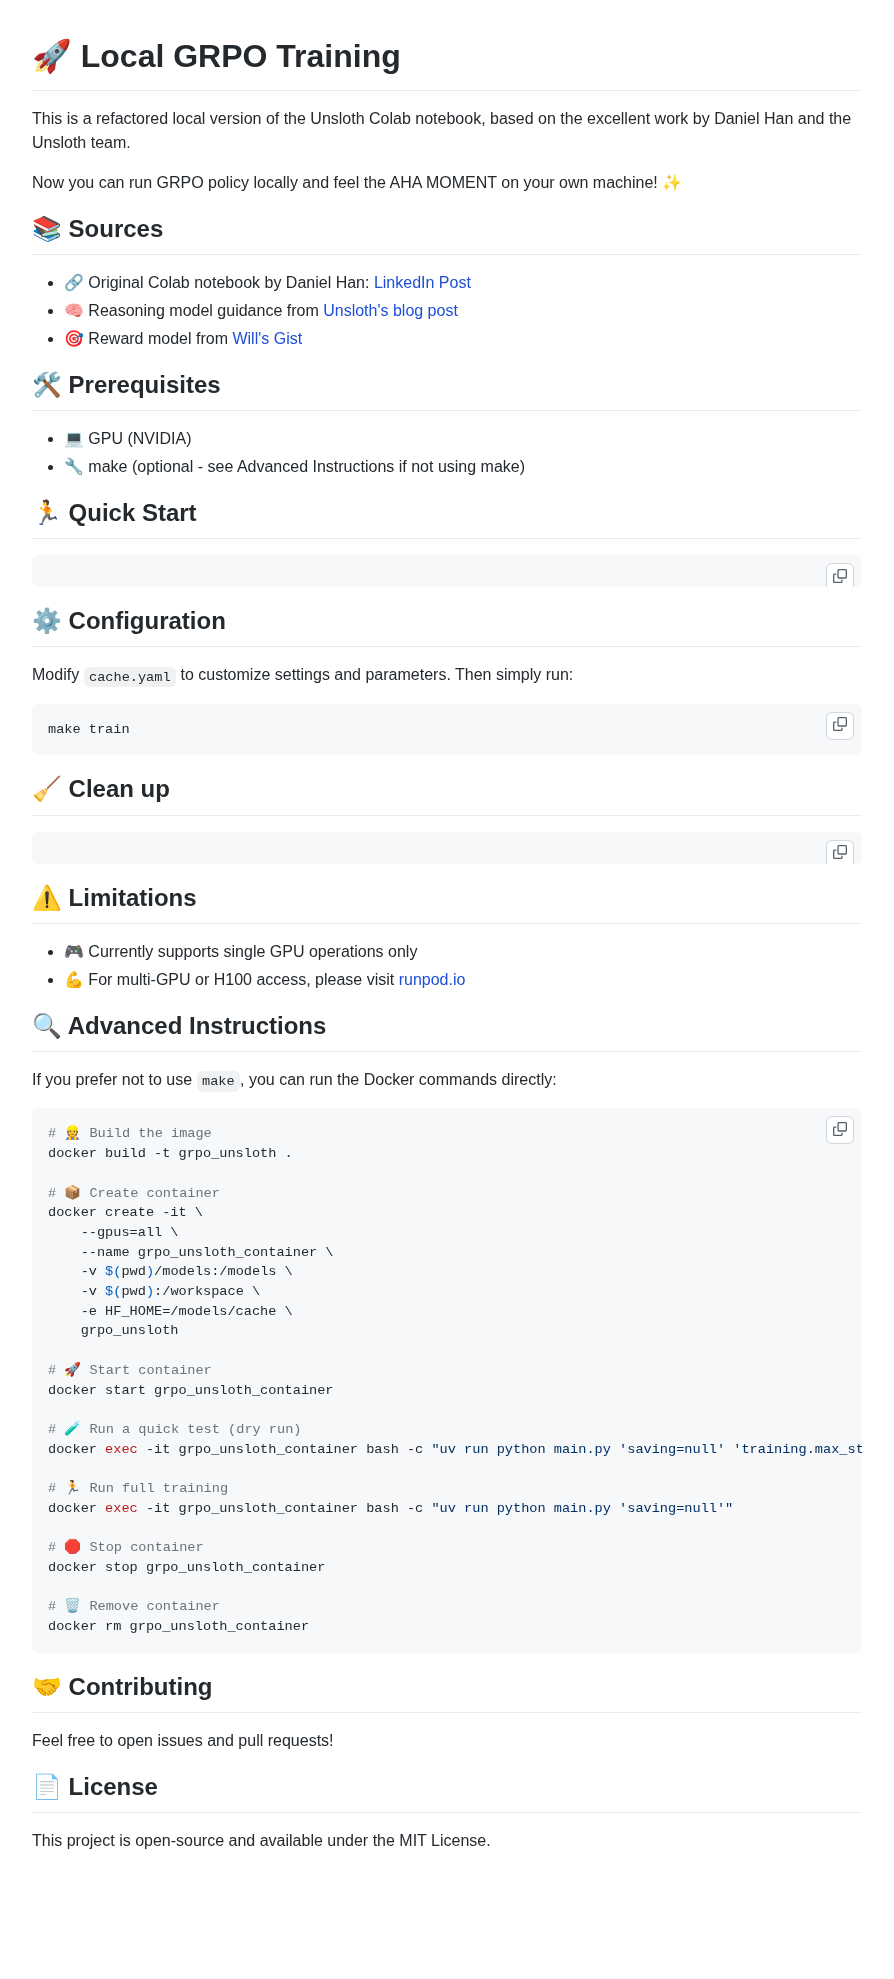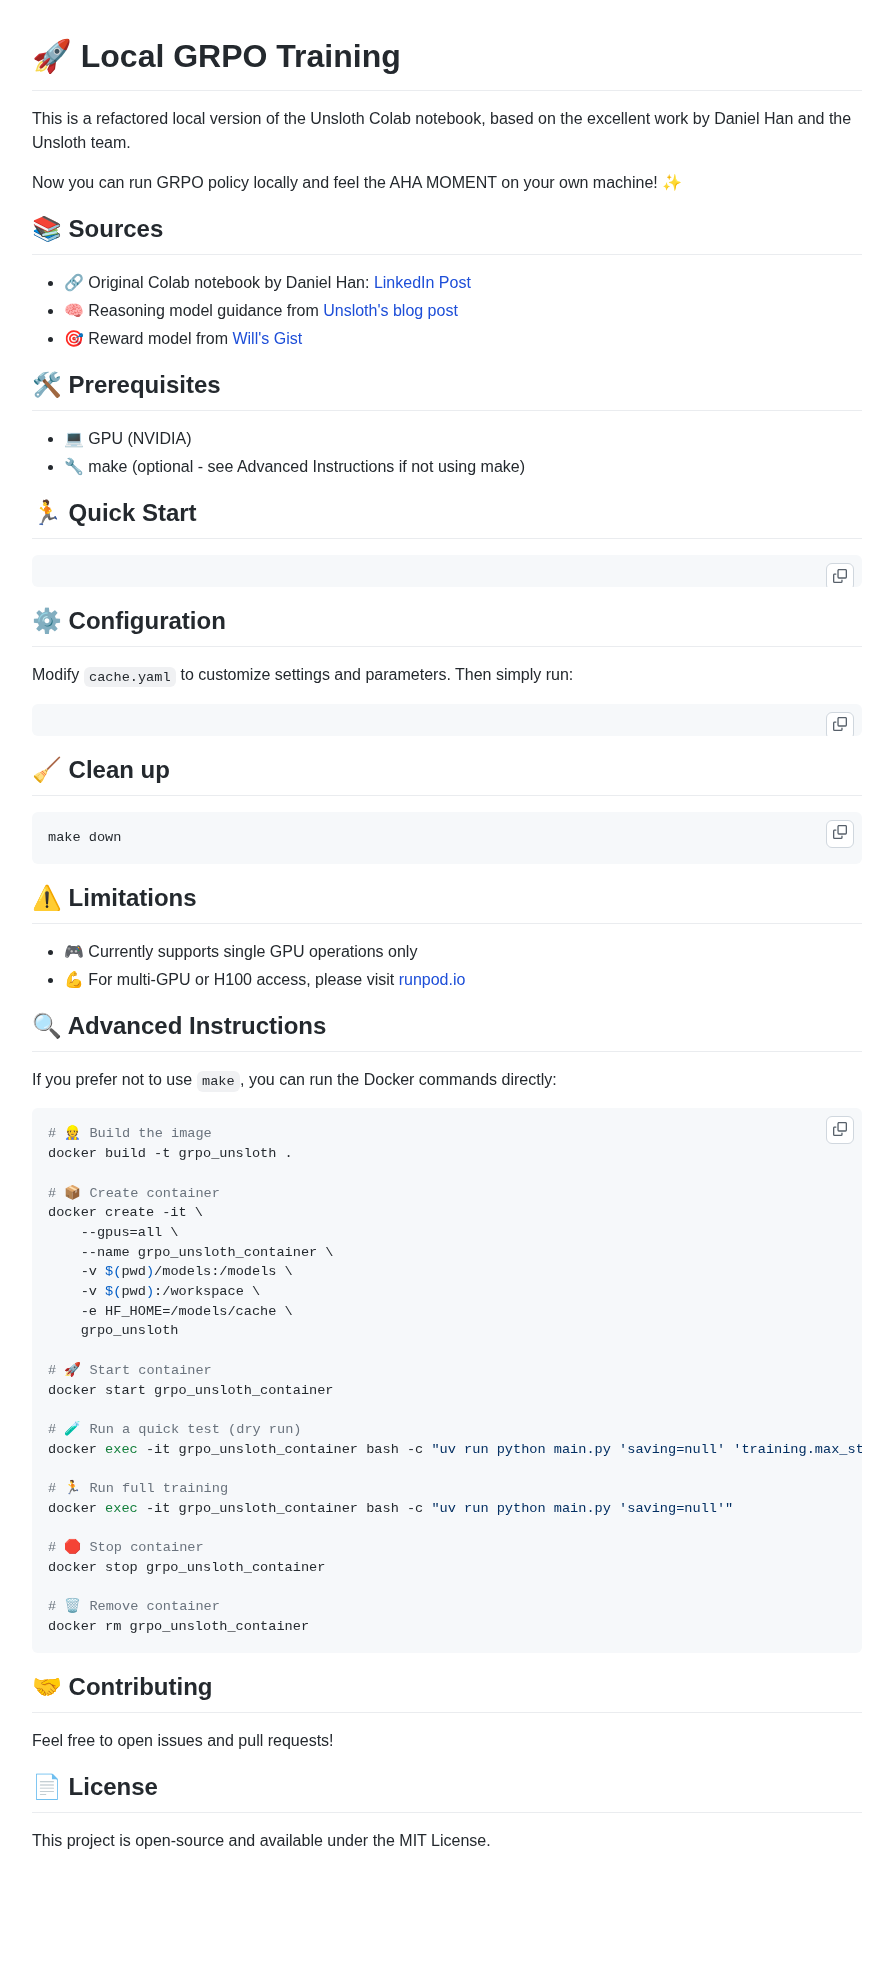--- a/index.html
+++ b/index.html
@@ -55,21 +55,21 @@
   .codeblock pre {
     margin: 0;
     font-family: SFMono-Regular, Consolas, "Liberation Mono", Menlo, monospace;
     font-size: 85%;
     line-height: 1.45;
     white-space: pre;
   }
   .codeblock .c { color: #6a737d; }
   .codeblock .s { color: #032f62; }
   .codeblock .nv { color: #005cc5; }
-  .codeblock .nb { color: #15803d; }
+  .codeblock .nb { color: #b91c1c; }
   .copy-btn {
     position: absolute;
     top: 8px;
     right: 8px;
     width: 28px;
     height: 28px;
     border: 1px solid #d0d7de;
     border-radius: 6px;
     background: #fff;
     display: flex;
@@ -121,31 +121,31 @@
 <p>
   <span>Modify </span><code class="inline">cache.yaml</code><span> to customize settings and parameters. Then simply run:</span>
 </p>
 <div class="codeblock">
   <button class="copy-btn">
     <span><svg viewBox="0 0 16 16">
           <path d="M0 6.75C0 5.784.784 5 1.75 5h1.5a.75.75 0 0 1 0 1.5h-1.5a.25.25 0 0 0-.25.25v7.5c0 .138.112.25.25.25h7.5a.25.25 0 0 0 .25-.25v-1.5a.75.75 0 0 1 1.5 0v1.5A1.75 1.75 0 0 1 9.25 16h-7.5A1.75 1.75 0 0 1 0 14.25Z"></path>
           <path d="M5 1.75C5 .784 5.784 0 6.75 0h7.5C15.216 0 16 .784 16 1.75v7.5A1.75 1.75 0 0 1 14.25 11h-7.5A1.75 1.75 0 0 1 5 9.25Zm1.75-.25a.25.25 0 0 0-.25.25v7.5c0 .138.112.25.25.25h7.5a.25.25 0 0 0 .25-.25v-7.5a.25.25 0 0 0-.25-.25Z"></path>
         </svg></span>
   </button>
+  <pre><span>make train</span></pre>
 </div>
 
 <h2>🧹 Clean up</h2>
 <div class="codeblock">
   <button class="copy-btn">
     <span><svg viewBox="0 0 16 16">
           <path d="M0 6.75C0 5.784.784 5 1.75 5h1.5a.75.75 0 0 1 0 1.5h-1.5a.25.25 0 0 0-.25.25v7.5c0 .138.112.25.25.25h7.5a.25.25 0 0 0 .25-.25v-1.5a.75.75 0 0 1 1.5 0v1.5A1.75 1.75 0 0 1 9.25 16h-7.5A1.75 1.75 0 0 1 0 14.25Z"></path>
           <path d="M5 1.75C5 .784 5.784 0 6.75 0h7.5C15.216 0 16 .784 16 1.75v7.5A1.75 1.75 0 0 1 14.25 11h-7.5A1.75 1.75 0 0 1 5 9.25Zm1.75-.25a.25.25 0 0 0-.25.25v7.5c0 .138.112.25.25.25h7.5a.25.25 0 0 0 .25-.25v-7.5a.25.25 0 0 0-.25-.25Z"></path>
         </svg></span>
   </button>
-  <pre><span>make down</span></pre>
 </div>
 
 <h2>⚠️ Limitations</h2>
 <ul>
   <li>🎮 Currently supports single GPU operations only</li>
   <li>
     <span>💪 For multi-GPU or H100 access, please visit </span><a href="#">runpod.io</a>
   </li>
 </ul>
 

